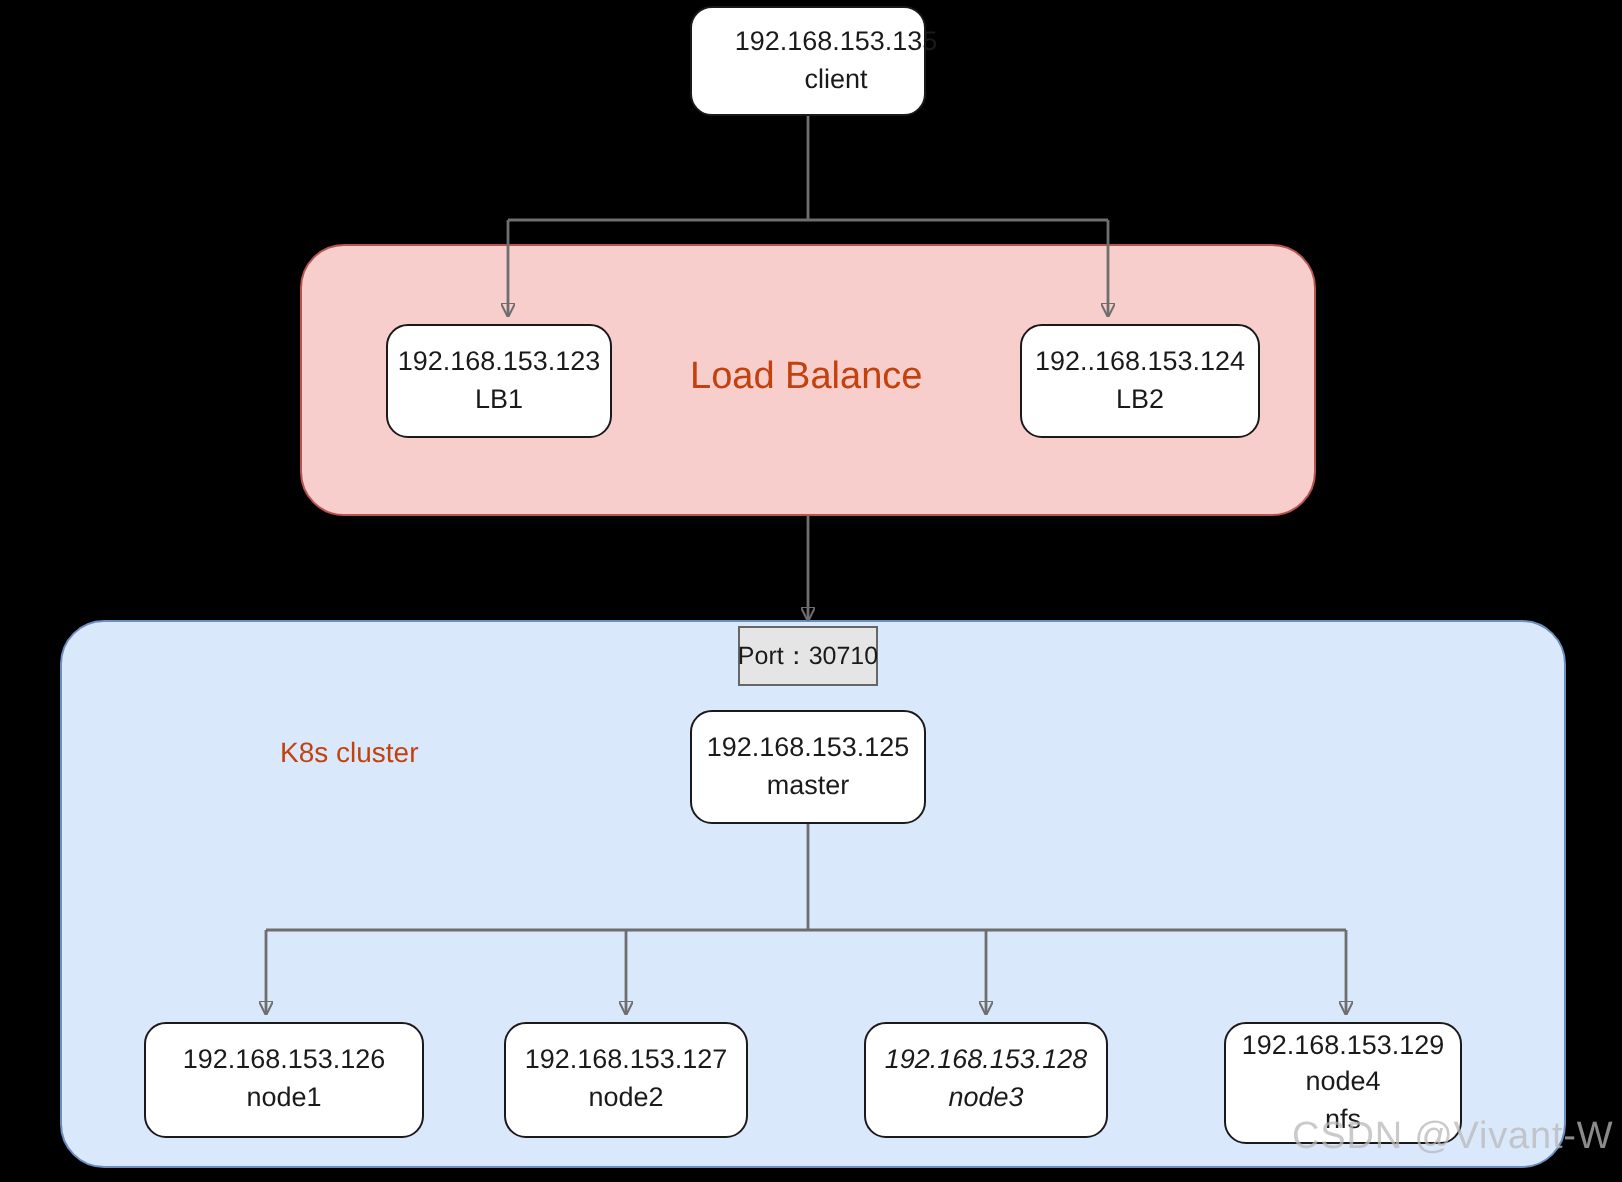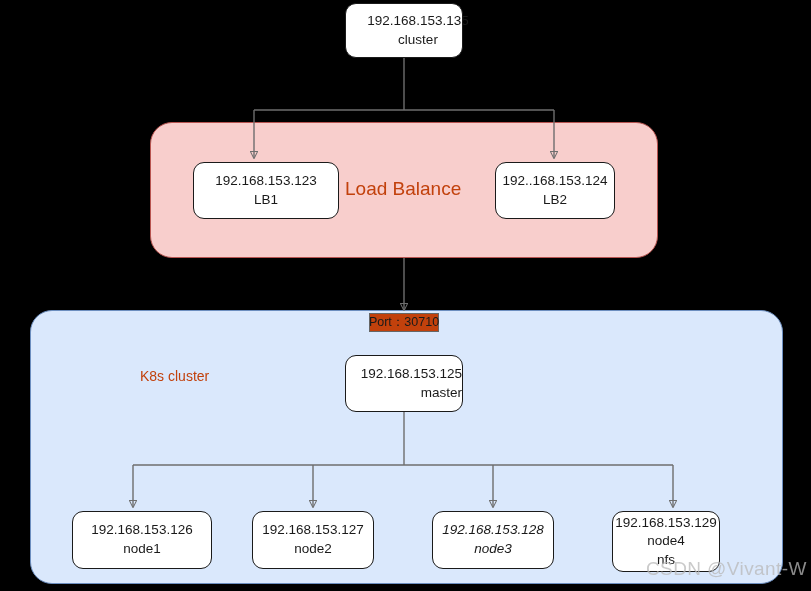--- a/index.html
+++ b/index.html
@@ -70,37 +70,37 @@
     color: #1a1a1a;
     font-size: 13.5px;
     line-height: 1.38;
     text-align: center;
   }
   .node .line1 { white-space: nowrap; }
   .node .line2 { white-space: nowrap; }
   .node .line3 { white-space: nowrap; }
 
   #node-client { left: 345px; top: 3px;   width: 118px; height: 55px; padding-left: 28px; }
-  #node-lb1    { left: 193px; top: 162px; width: 146px; height: 57px; }
-  #node-lb2    { left: 495px; top: 162px; width: 120px; height: 57px; }
-  #node-master { left: 345px; top: 355px; width: 118px; height: 57px; align-items: flex-end; }
+  #node-lb1    { left: 193px; top: 162px; width: 113px; height: 57px; }
+  #node-lb2    { left: 510px; top: 162px; width: 120px; height: 57px; }
+  #node-master { left: 345px; top: 355px; width: 118px; height: 57px; }
   #node-n1     { left: 72px;  top: 511px; width: 140px; height: 58px; }
   #node-n2     { left: 252px; top: 511px; width: 122px; height: 58px; }
   #node-n3     { left: 432px; top: 511px; width: 122px; height: 58px; font-style: italic; }
-  #node-n4     { left: 612px; top: 511px; width: 108px; height: 61px; }
+  #node-n4     { left: 612px; top: 511px; width: 119px; height: 61px; }
 
   
   #port-label {
     position: absolute;
     left: 369px;
     top: 313px;
     width: 70px;
-    height: 19px;
+    height: 30px;
     box-sizing: border-box;
-    background: #c2410c;
+    background: #e5e5e5;
     border: 1.2px solid #666666;
     display: flex;
     align-items: center;
     justify-content: center;
     font-size: 12.5px;
     color: #1a1a1a;
     white-space: nowrap;
   }
 
   
@@ -160,21 +160,21 @@
     <path d="M 493 465 L 493 507" marker-end="url(#arrow)"></path>
     <path d="M 673 465 L 673 507" marker-end="url(#arrow)"></path>
   </svg>
 
   <div class="group-title" id="lb-title">Load Balance</div>
 
   <div class="group-title" id="k8s-title">K8s cluster</div>
 
   <div class="node" id="node-client">
     <span class="line1">192.168.153.135</span>
-    <span class="line2">cluster</span>
+    <span class="line2">client</span>
   </div>
 
   <div class="node" id="node-lb1">
     <span class="line1">192.168.153.123</span>
     <span class="line2">LB1</span>
   </div>
 
   <div class="node" id="node-lb2">
     <span class="line1">192..168.153.124</span>
     <span class="line2">LB2</span>

